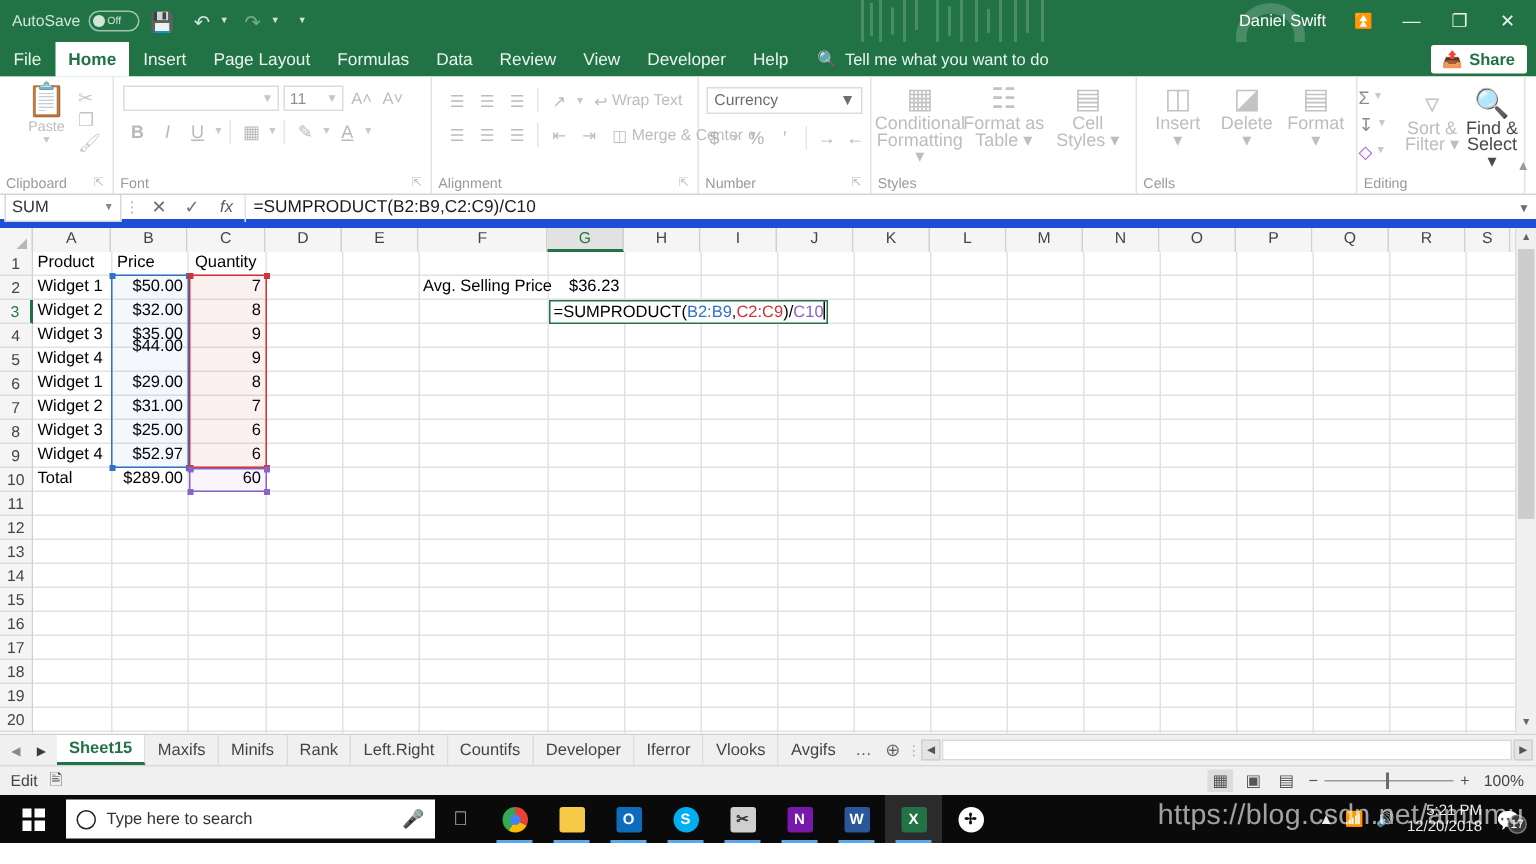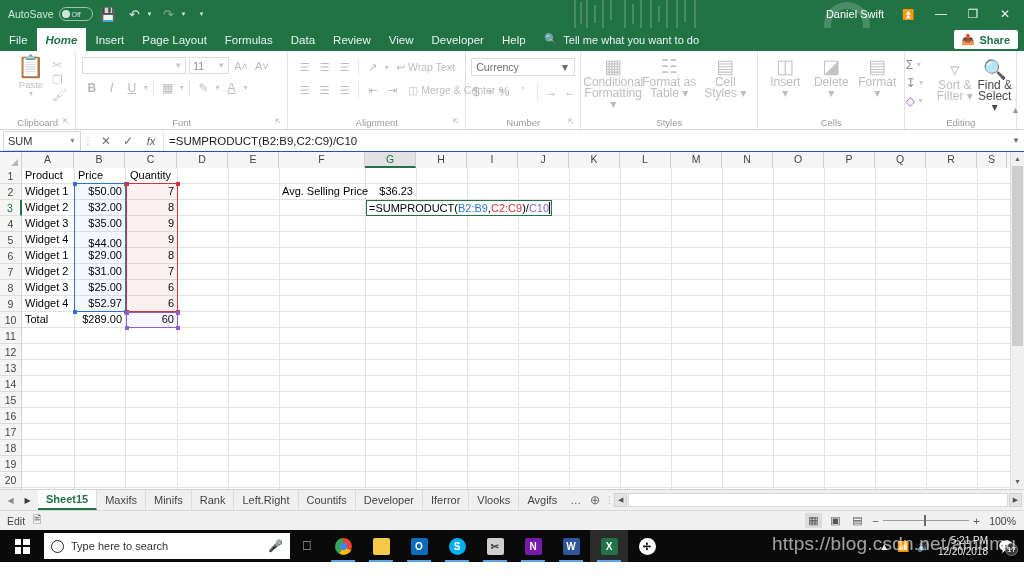--- a/index.html
+++ b/index.html
@@ -61,21 +61,21 @@
   
   .ribbontabs {
     height: 23px; background: #217346; display: flex; align-items: stretch;
     font-size: 11.5px; color: #fff; position: relative;
   }
   .rt {
     padding: 0 9px; display: flex; align-items: center; color: #eaf4ee;
     position: relative; white-space: nowrap;
   }
   .rt.file { background: #217346; }
-  .rt.active { background: #fff; color: #217346; font-weight: bold; font-style: italic; }
+  .rt.active { background: #fff; color: #217346; font-weight: bold; }
   .rt.active::after { content: ""; }
   .tellme {
     display: flex; align-items: center; gap: 5px; padding-left: 10px;
     color: #eaf4ee; font-size: 11px;
   }
   .tellme .mag { font-size: 11px; }
   .share-btn {
     position: absolute; right: 6px; top: 2px; height: 19px;
     background: #fff; color: #217346; font-size: 11px; border-radius: 2px;
     display: flex; align-items: center; gap: 4px; padding: 0 8px; font-weight: bold;
@@ -86,21 +86,21 @@
     height: 79px; background: #fff; border-bottom: 1px solid #d4d4d4;
     display: flex; align-items: stretch; position: relative;
   }
   .rgroup {
     display: flex; flex-direction: column; align-items: center;
     border-right: 1px solid #e2e2e2; padding: 2px 4px 0 4px; position: relative;
   }
   .rgroup-body { flex: 1; display: flex; align-items: flex-start; }
   .rgroup-label {
     font-size: 9.5px; color: #9a9a9a; height: 13px; line-height: 13px;
-    width: 100%; text-align: center; position: relative;
+    width: 100%; position: relative;
   }
   .rgroup-label .dlg { position: absolute; right: 2px; bottom: 1px; font-size: 8px; color: #bdbdbd; }
 
   
   .clip-wrap { display: flex; padding: 3px 4px 0 6px; }
   .paste-col { display: flex; flex-direction: column; align-items: center; width: 42px; }
   .paste-ico { font-size: 22px; line-height: 22px; color: #c6c6c6; }
   .paste-lbl { font-size: 9.5px; color: #bdbdbd; margin-top: 1px; }
   .paste-caret { font-size: 7px; color: #c9c9c9; }
   .clip-mini { display: flex; flex-direction: column; gap: 1px; padding-top: 2px; }
@@ -154,21 +154,21 @@
   .bigbtn.on .tx { color: #4a4a4a; }
   .editgrp { width: 112px; }
   .edit-wrap { display: flex; padding-top: 3px; }
   .edit-mini { display: flex; flex-direction: column; gap: 1px; width: 30px; }
   .edit-mini .r { display: flex; align-items: center; gap: 2px; font-size: 12px; color: #8d8d8d; height: 17px; }
   .collapse { position: absolute; right: 4px; bottom: 14px; font-size: 9px; color: #9a9a9a; }
 
   
   .fbar {
     height: 22px; display: flex; align-items: center; background: #fff;
-    border-bottom: 1px solid #1d4ed8; font-size: 11.5px;
+    border-bottom: 6px solid #1d4ed8; font-size: 11.5px;
   }
   .namebox {
     width: 78px; height: 20px; border: 1px solid #d7d7d7; background: #fff; margin-left: 3px;
     display: flex; align-items: center; justify-content: space-between; padding: 0 4px;
     font-size: 11px; color: #333;
   }
   .namebox .cv { font-size: 7px; color: #888; }
   .fb-dots { width: 14px; text-align: center; color: #b0b0b0; font-size: 10px; }
   .fb-btn { width: 22px; text-align: center; color: #707070; font-size: 12px; }
   .fb-fx { width: 24px; text-align: center; color: #5a5a5a; font-size: 11px; font-style: italic; }
@@ -675,21 +675,21 @@
         <div class="cell" style="left:0;top:80px;width:52px">Widget 1</div>
         <div class="cell" style="left:0;top:96px;width:52px">Widget 2</div>
         <div class="cell" style="left:0;top:112px;width:52px">Widget 3</div>
         <div class="cell" style="left:0;top:128px;width:52px">Widget 4</div>
         <div class="cell" style="left:0;top:144px;width:52px">Total</div>
 
         <div class="cell" style="left:53px;top:0;width:50px">Price</div>
         <div class="cell r" style="left:53px;top:16px;width:50px">$50.00</div>
         <div class="cell r" style="left:53px;top:32px;width:50px">$32.00</div>
         <div class="cell r" style="left:53px;top:48px;width:50px">$35.00</div>
-        <div class="cell r" style="left:53px;top:68px;width:50px">$44.00</div>
+        <div class="cell r" style="left:53px;top:56px;width:50px">$44.00</div>
         <div class="cell r" style="left:53px;top:80px;width:50px">$29.00</div>
         <div class="cell r" style="left:53px;top:96px;width:50px">$31.00</div>
         <div class="cell r" style="left:53px;top:112px;width:50px">$25.00</div>
         <div class="cell r" style="left:53px;top:128px;width:50px">$52.97</div>
         <div class="cell r" style="left:53px;top:144px;width:50px">$289.00</div>
 
         <div class="cell" style="left:105px;top:0;width:50px">Quantity</div>
         <div class="cell r" style="left:105px;top:16px;width:50px">7</div>
         <div class="cell r" style="left:105px;top:32px;width:50px">8</div>
         <div class="cell r" style="left:105px;top:48px;width:50px">9</div>

